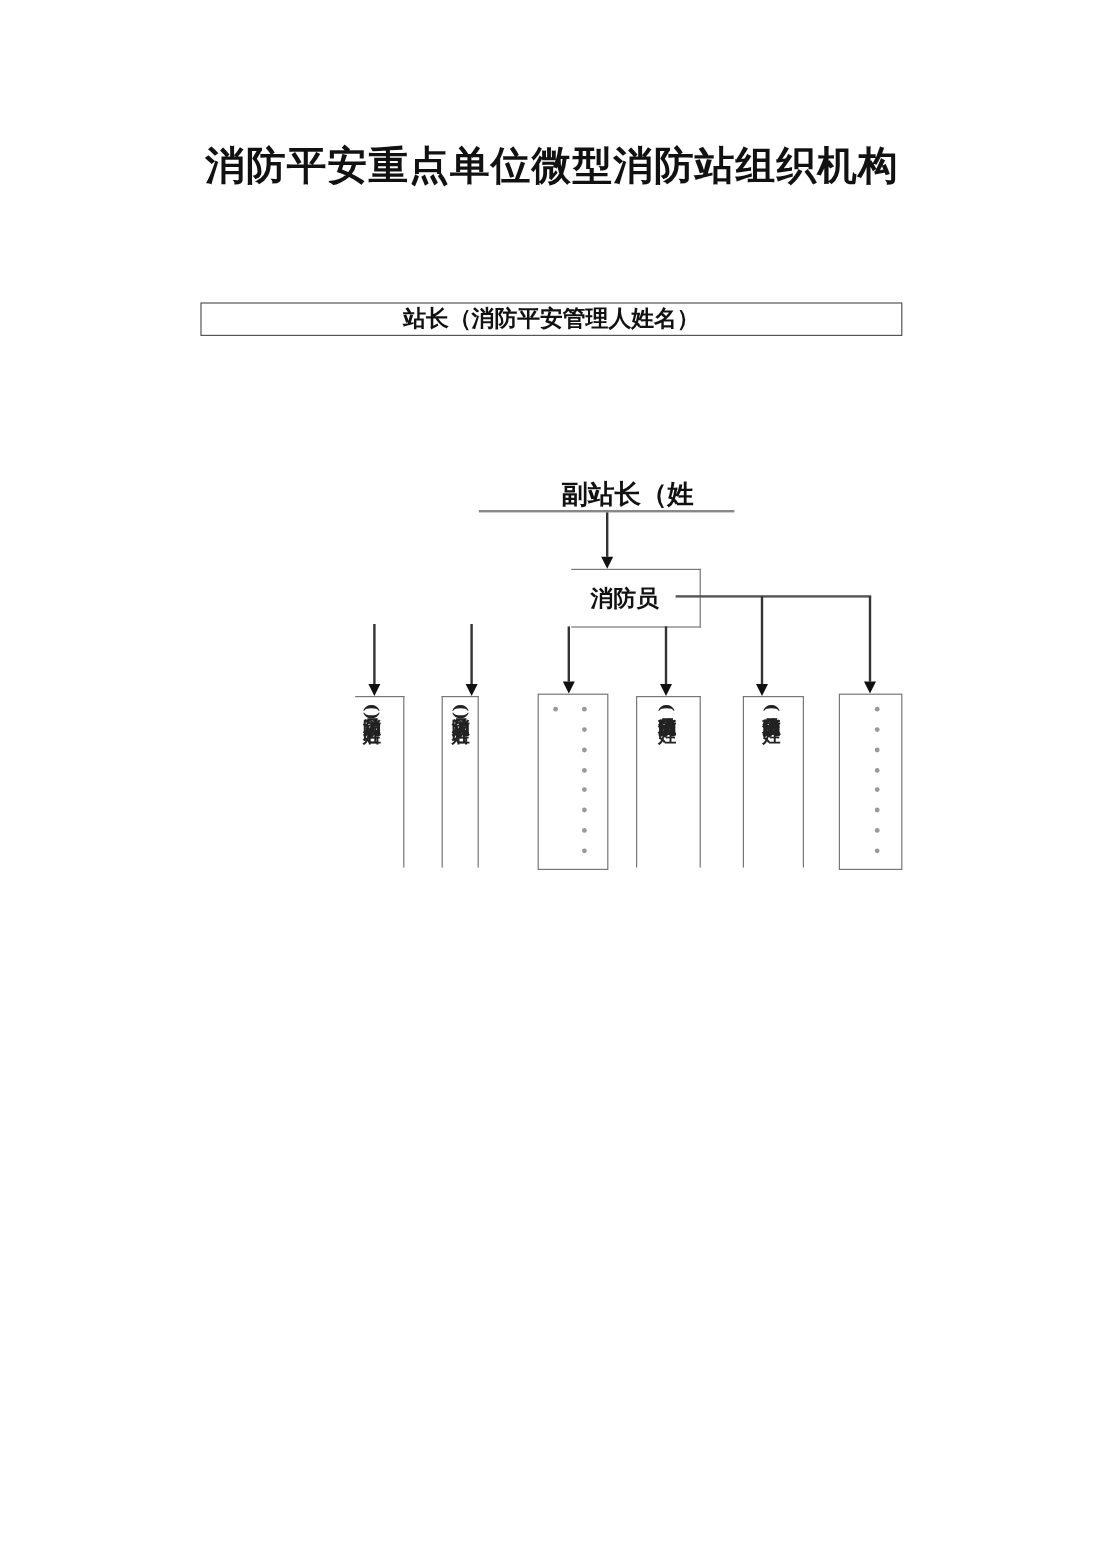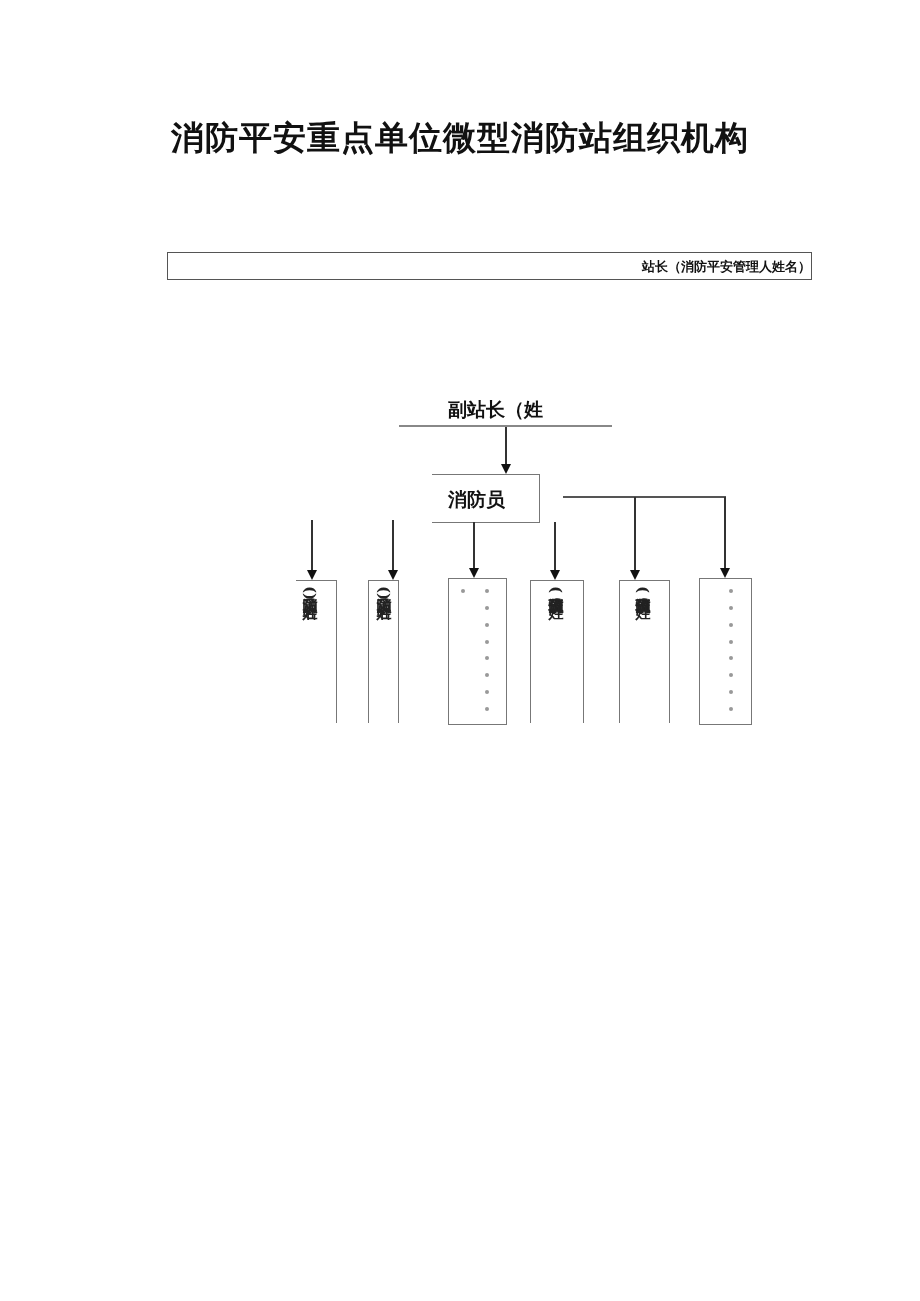--- a/index.html
+++ b/index.html
@@ -1,27 +1,27 @@
 <!DOCTYPE html>
 <html><head>
 <meta charset="utf-8">
 <style>
   html, body { margin: 0; padding: 0; background: #ffffff; }
   body { width: 920px; height: 1301px; position: relative; overflow: hidden;
          font-family: "DejaVu Serif", "Liberation Serif", serif; color: #111; }
   .abs { position: absolute; font-weight: bold; }
   .title { left: 0; top: 116px; width: 920px; text-align: center; font-size: 33px; letter-spacing: 1px; color: #111; }
-  .chief-box { left: 167px; top: 252px; width: 645px; height: 28px; border: 1px solid #555; box-sizing: border-box;
-               text-align: right; font-size: 13px; line-height: 27px; }
-  .deputy-label { left: 448px; top: 397px; font-size: 19px; }
+  .chief-box { left: 167px; top: 252px; width: 585px; height: 28px; border: 1px solid #555; box-sizing: border-box;
+               text-align: center; font-size: 19px; line-height: 27px; }
+  .deputy-label { left: 468px; top: 397px; font-size: 22px; }
   .deputy-line { left: 399px; top: 425px; width: 213px; height: 0; border-top: 2px solid #888; }
   .vline { width: 0; border-left: 2px solid #333; }
   .hline { height: 0; border-top: 2px solid #555; }
   .arrowhead { width: 0; height: 0; border-left: 5px solid transparent; border-right: 5px solid transparent; border-top: 10px solid #111; }
-  .fm-box { left: 432px; top: 474px; width: 108px; height: 49px; border-top: 1px solid #777; border-bottom: 1px solid #777; border-right: 1px solid #777;
+  .fm-box { left: 476px; top: 474px; width: 108px; height: 49px; border-top: 1px solid #777; border-bottom: 1px solid #777; border-right: 1px solid #777;
             box-sizing: border-box; font-size: 19px; line-height: 49px; padding-left: 16px; }
   .sub { top: 580px; height: 143px; box-sizing: border-box; }
   .sub.open { border-top: 1px solid #777; border-right: 1px solid #777; border-left: 1px solid #777; }
   .sub.noleft { border-left: none; }
   .sub.closed { border: 1px solid #777; height: 147px; top: 578px; }
   .vtext { position: absolute; top: 5px; writing-mode: vertical-rl; font-size: 15px; letter-spacing: 0px; color: #222; }
   .dot { position: absolute; width: 4px; height: 4px; border-radius: 50%; background: #999; }
 </style>
 </head>
 <body>

